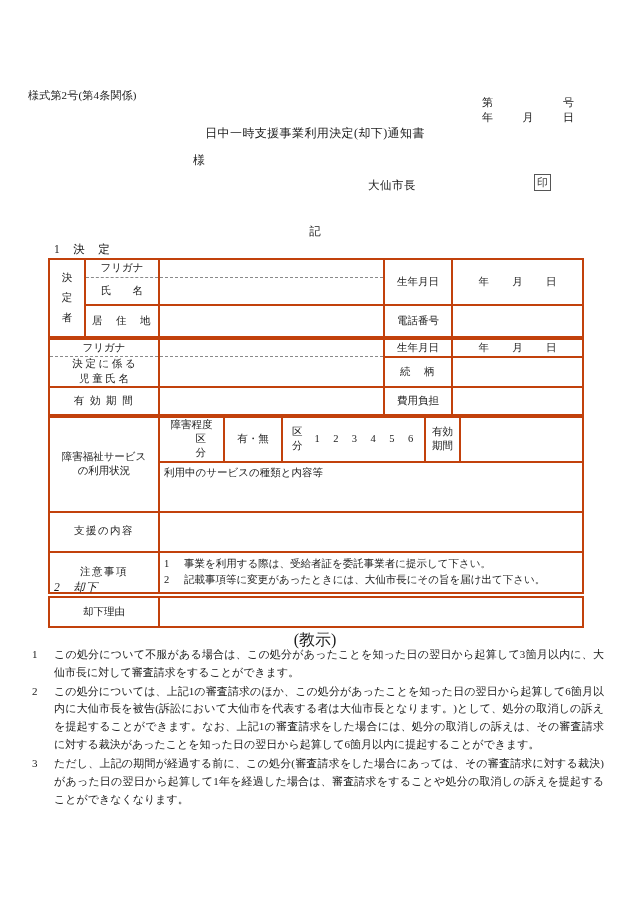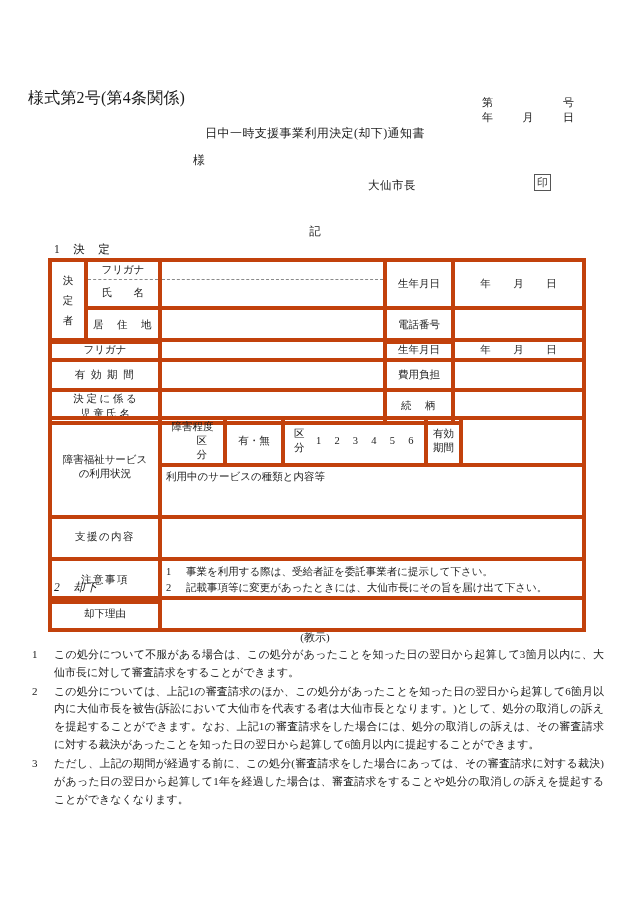--- a/index.html
+++ b/index.html
@@ -23,21 +23,21 @@
     height: 903px;
     padding: 0;
     box-sizing: border-box;
   }
 
   
   .form-no {
     position: absolute;
     left: 28px;
     top: 88px;
-    font-size: 16px;
+    font-size: 11px;
     letter-spacing: 0.2px;
   }
   .doc-number {
     position: absolute;
     right: 40px;
     top: 95px;
     width: 130px;
     text-align: left;
     font-size: 11px;
   }
@@ -118,21 +118,21 @@
     left: 48px;
     top: 258px;
     width: 534px;
   }
   #table-rejection {
     left: 48px;
     top: 596px;
     width: 534px;
   }
   table.form td {
-    border: 4px solid #c2410c;
+    border: 2px solid #c2410c;
     padding: 0 4px;
     vertical-align: middle;
     line-height: 1.35;
   }
   .ctr { text-align: center; }
   .lft { text-align: left; }
   .sp2 { letter-spacing: 3.5px; padding-left: 22px; }
   .sp1 { letter-spacing: 1.5px; }
   .blank { background: #fff; }
 
@@ -180,21 +180,21 @@
     flex: 0 0 20px;
   }
 
   
   .kyoji-title {
     position: absolute;
     top: 630px;
     left: 0;
     width: 630px;
     text-align: center;
-    font-size: 11px;
+    font-size: 16px;
   }
   .instructions {
     position: absolute;
     left: 32px;
     top: 646px;
     width: 572px;
     font-size: 11px;
   }
   .instructions .item {
     display: flex;
@@ -294,32 +294,32 @@
         <td class="ctr">生年月日</td>
         <td class="blank">
           <div class="dobline">
             <span>年</span>
             <span>月</span>
             <span>日</span>
           </div>
         </td>
       </tr>
       <tr>
-        <td class="ctr sp1" style="height:26px">有 効 期 間</td>
-        <td class="blank"></td>
-        <td class="ctr">費用負担</td>
-        <td class="blank"></td>
-      </tr>
-      <tr>
         <td class="ctr no-top" style="height:29px">
           <div>決 定 に 係 る</div>
           <div>児 童 氏 名</div>
         </td>
         <td class="no-top blank"></td>
         <td class="ctr sp1">続　柄</td>
+        <td class="blank"></td>
+      </tr>
+      <tr>
+        <td class="ctr sp1" style="height:26px">有 効 期 間</td>
+        <td class="blank"></td>
+        <td class="ctr">費用負担</td>
         <td class="blank"></td>
       </tr>
     </tbody>
   </table>
 
   <table class="form" id="table-service" style="left:48px; top:416px; width:534px;">
     <colgroup>
       <col style="width:110px">
       <col style="width:65px">
       <col style="width:58px">

